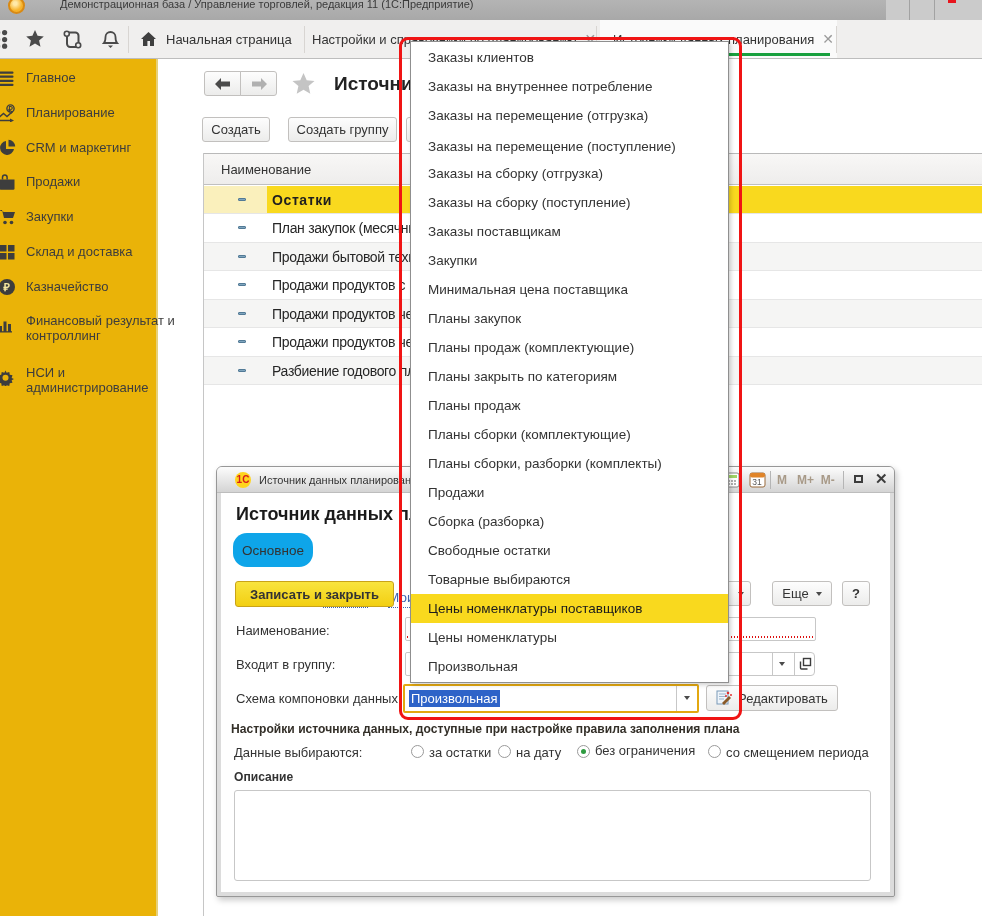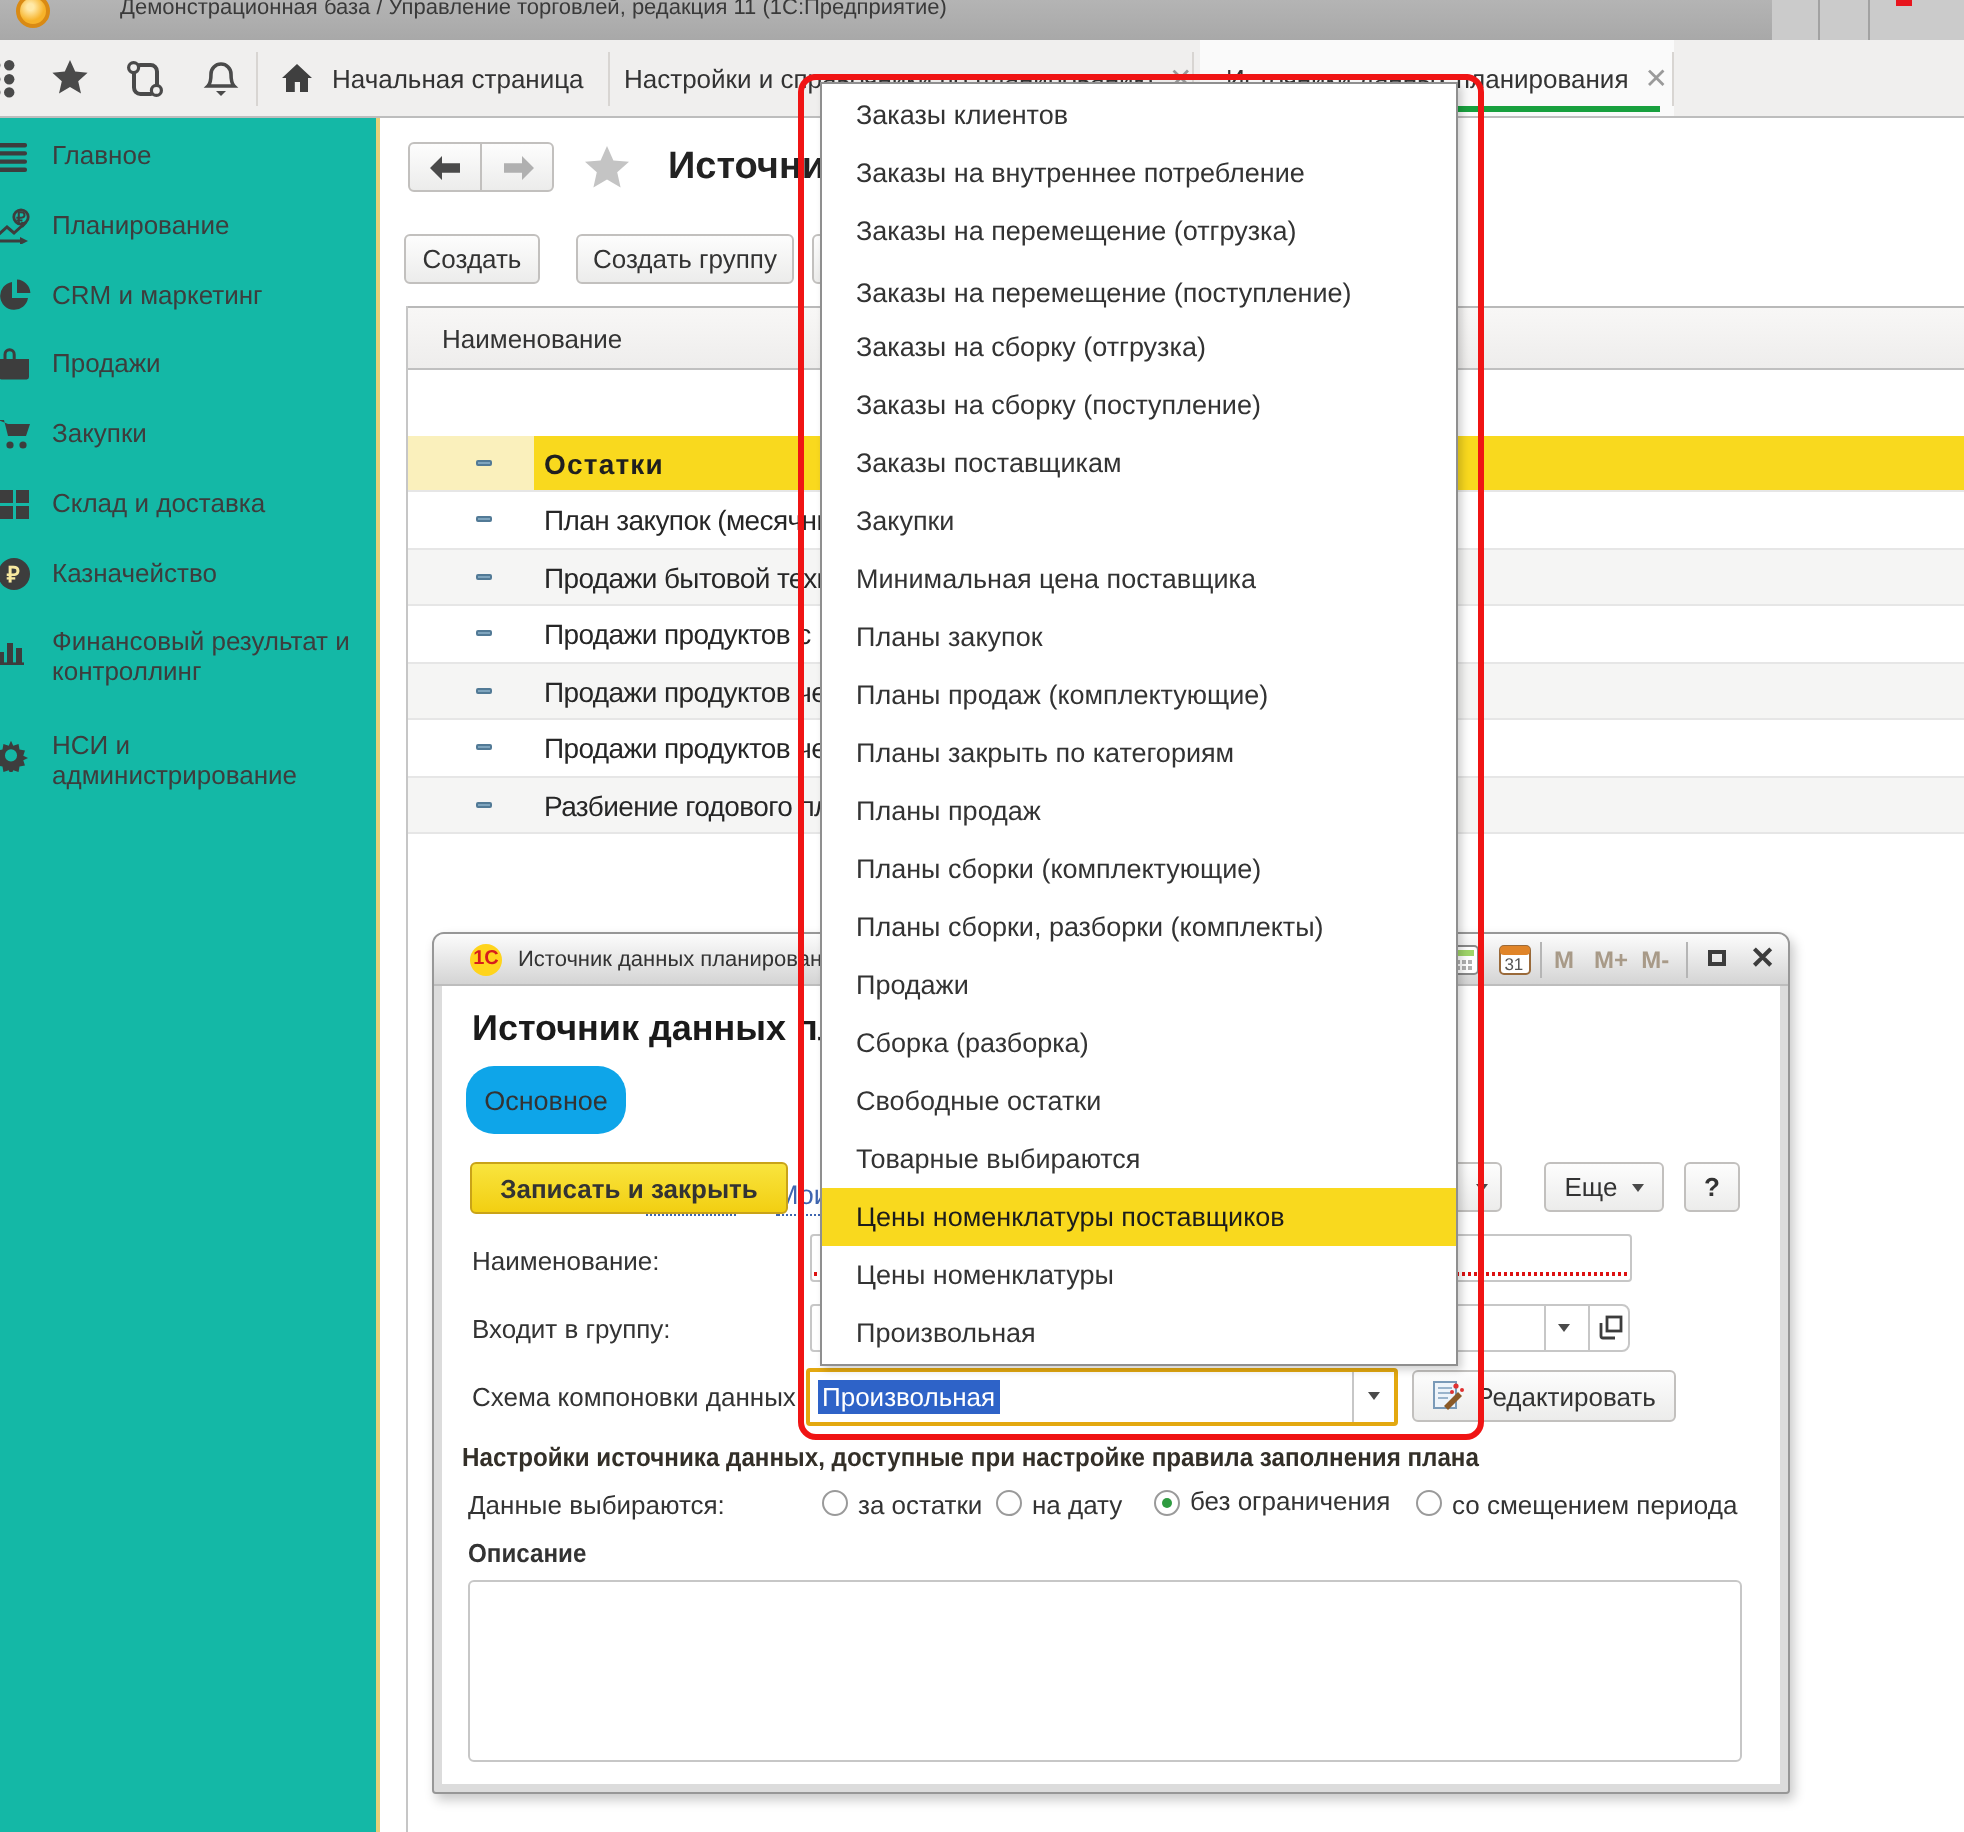--- a/index.html
+++ b/index.html
@@ -12,32 +12,32 @@
 #closebtn { left:948px; top:0; width:8px; height:3px; background:#e8151d; }
 
 #tabbar { left:0; top:20px; width:982px; height:39px; background:#f0efee; border-bottom:1px solid #bdbdbd; }
 .tbicon { position:absolute; top:0; height:38px; display:flex; align-items:center; justify-content:center; }
 .tabsep { position:absolute; top:6px; height:27px; width:1px; background:#d8d5d2; }
 .tab { position:absolute; top:0; height:38px; display:flex; align-items:center; font-size:13px; color:#333; white-space:nowrap; }
 .tabx { color:#9a9a9a; font-size:14px; margin-left:8px; }
 #tab3bg { left:600px; top:0; width:237px; height:38px; background:#fafafa; }
 #greenline { left:602px; top:33px; width:228px; height:3px; background:#18a03e; }
 
-#sidebar { left:0; top:59px; width:190px; height:857px; background:#14b8a6; border-right:2px solid #e6d07a; }
+#sidebar { left:0; top:59px; width:158px; height:857px; background:#eab308; border-right:2px solid #e6d07a; }
 .sbitem { position:absolute; left:0; width:190px; display:flex; }
 .sbicon { position:absolute; left:-2px; top:-1px; width:18px; height:18px; }
 .sbtext { position:absolute; left:26px; top:0; font-size:13px; color:#3d3d3d; line-height:15px; }
 .btn { position:absolute; background:linear-gradient(#fdfdfd,#ececeb); border:1px solid #c2c0be; border-radius:3px; font-size:13px; color:#333; display:flex; align-items:center; justify-content:center; white-space:nowrap; }
 #navbtns { left:204px; top:71px; width:72px; height:25px; }
 #navbtns .btn { width:37px; height:25px; }
 #pagetitle { left:334px; top:73px; font-size:19px; font-weight:bold; color:#222; white-space:nowrap; }
 
 #tbl { left:203px; top:153px; width:779px; height:763px; border-left:1px solid #c6c6c6; }
 #tblhead { position:absolute; left:0; top:0; width:779px; height:32px; background:linear-gradient(#f8f7f6,#eeedec); border-top:1px solid #b9b9b9; border-bottom:1px solid #c0c0c0; font-size:13px; color:#333; display:flex; align-items:center; padding-left:17px; }
-.trow { position:absolute; left:0; width:779px; height:28.5px; border-bottom:1px solid #e6e6e6; overflow:hidden; white-space:nowrap;margin-top:32px; }
+.trow { position:absolute; left:0; width:779px; height:28.5px; border-bottom:1px solid #e6e6e6; overflow:hidden; white-space:nowrap; }
 .trow .dash { position:absolute; left:34px; top:12px; width:8px; height:3px; background:#7fa5be; border:1px solid #527a96; border-radius:1px; }
 .trow .txt { position:absolute; left:68px; top:6px; font-size:14px; color:#262626; letter-spacing:-0.3px; }
 #selrow { background:#f9d91e; }
 #selrow .selpad { position:absolute; left:0; top:0; width:63px; height:29px; background:#faf0bc; }
 
 #dialog { left:216px; top:466px; width:679px; height:431px; background:#fff; border:1px solid #979797; border-radius:6px 6px 2px 2px; box-shadow:inset 0 0 0 4px #dcdcdc, 2px 3px 6px rgba(0,0,0,.22); }
 #dlgtitle { position:absolute; left:0; top:0; width:677px; height:26px; background:linear-gradient(#fcfcfc,#d4d4d4); border-bottom:1px solid #bdbdbd; border-radius:5px 5px 0 0; }
 #dlgtitletext { position:absolute; left:42px; top:7px; font-size:11px; color:#333; white-space:nowrap; }
 #dlg1c { position:absolute; left:18px; top:5px; width:16px; height:16px; border-radius:50%; background:#ffd41c; color:#d61c1c; font-size:10px; font-weight:bold; text-align:center; line-height:16px; }
 #dlghead { position:absolute; left:19px; top:37px; font-size:18px; font-weight:bold; color:#1a1a1a; white-space:nowrap; }

